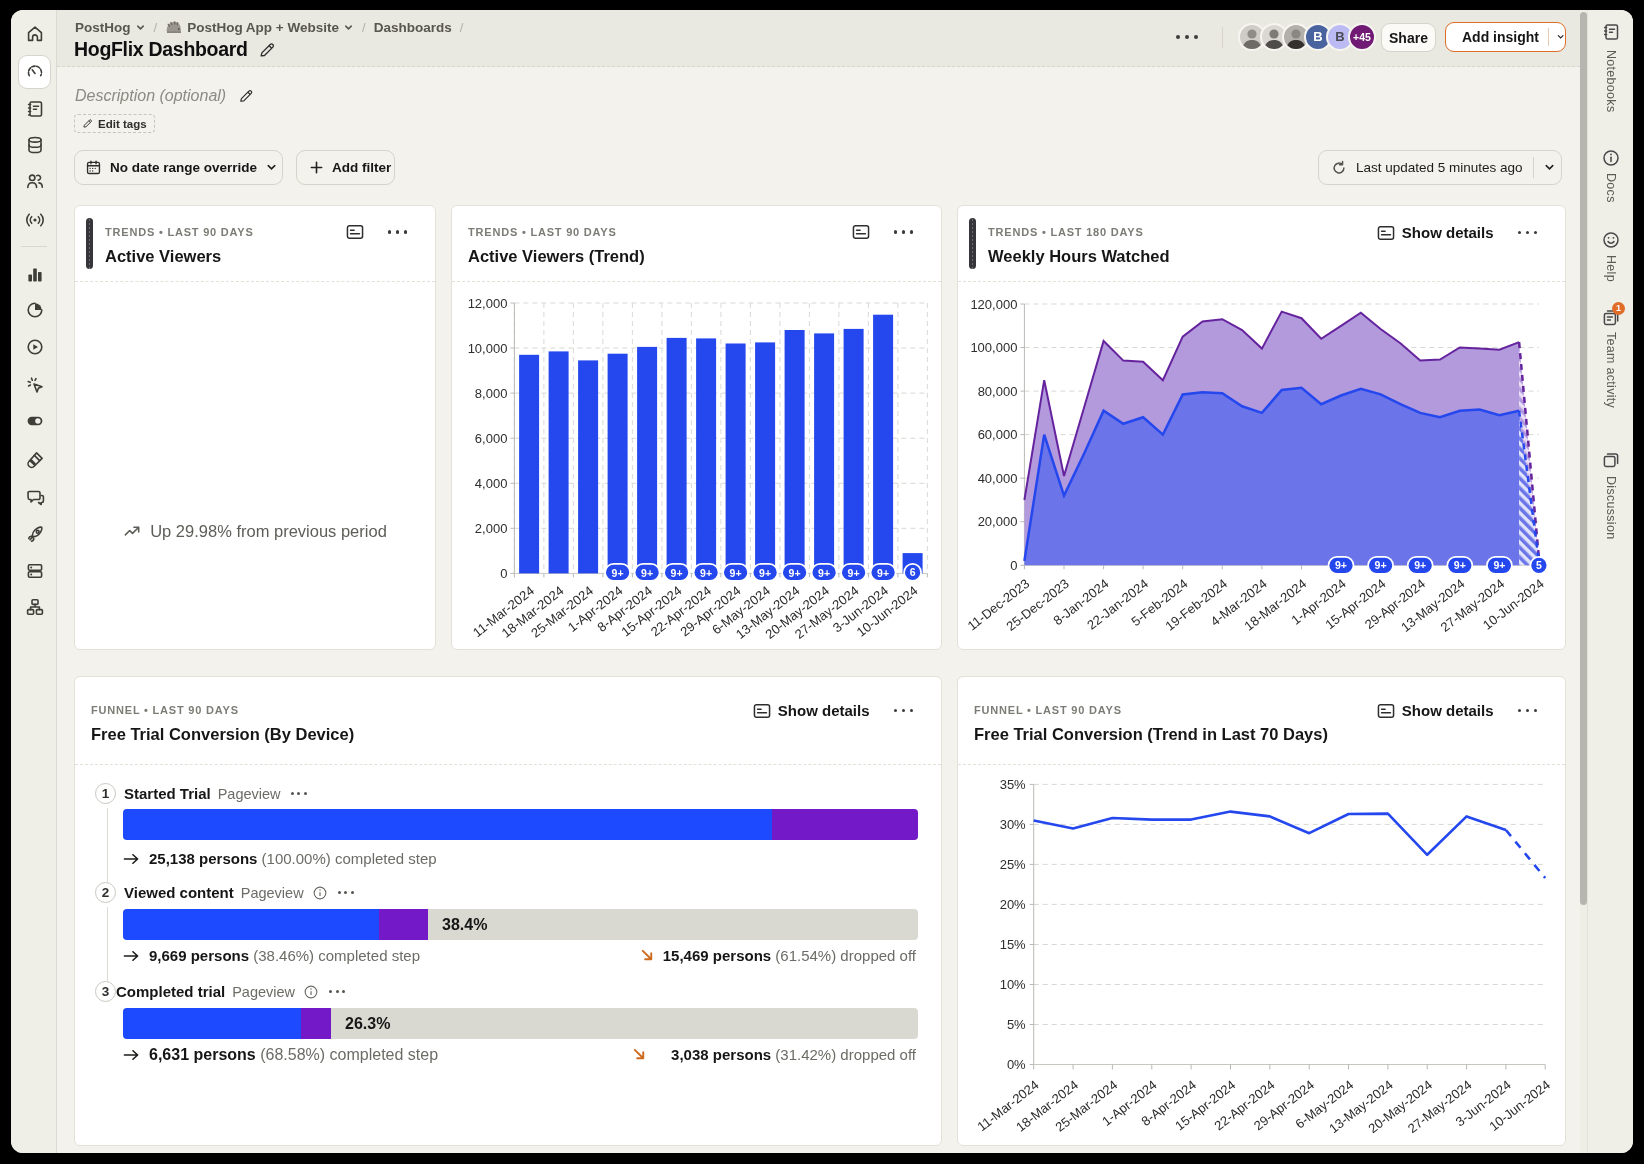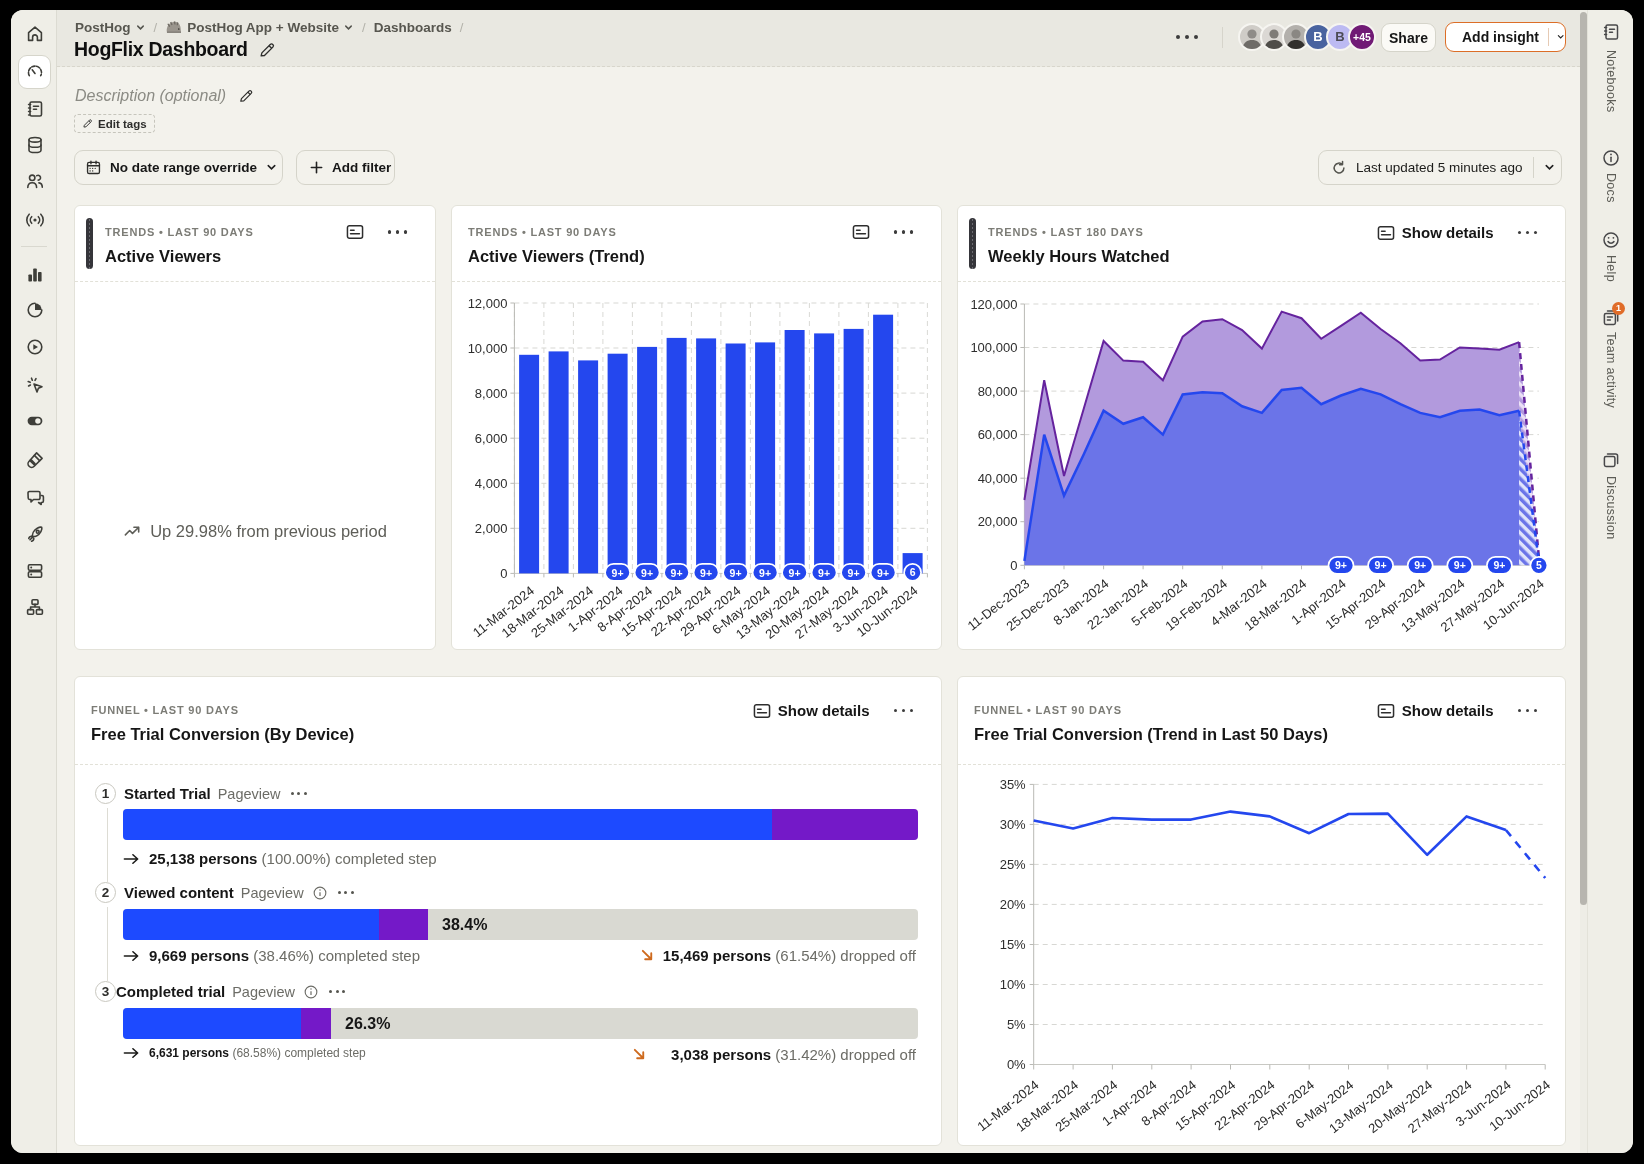--- a/index.html
+++ b/index.html
@@ -567,36 +567,36 @@
           <i style="width:3px;height:3px;border-radius:50%;background:#55554f"></i>
           <i style="width:3px;height:3px;border-radius:50%;background:#55554f"></i>
           <i style="width:3px;height:3px;border-radius:50%;background:#55554f"></i>
         </span>
       </div>
 <div class="abs" style="left:48px;top:331px;width:795px;height:31px;background:#d9d9d2;border-radius:4px;overflow:hidden">
         <div class="abs" style="left:0;top:0;width:178px;height:31px;background:#1d4aff"></div>
         <div class="abs" style="left:178px;top:0;width:30px;height:31px;background:#7419c8"></div>
       </div>
       <div class="abs" style="left:270px;top:338px;font-size:16px;font-weight:700;color:#161616">26.3%</div>
-<div class="abs" style="left:48px;top:369px;display:flex;align-items:center;gap:9px;font-size:12px;color:#6c6c66">
+<div class="abs" style="left:48px;top:369px;display:flex;align-items:center;gap:9px;font-size:16px;color:#6c6c66">
         <svg width="17" height="12" viewBox="0 0 18 12">
           <path d="M1.5 6 H15 M10.5 1.5 L15.5 6 L10.5 10.5" stroke="#1c1c1a" stroke-width="1.7" fill="none" stroke-linecap="round" stroke-linejoin="round"></path>
         </svg>
         <span><b style="color:#161616">6,631 persons</b> (68.58%) completed step</span>
       </div>
 <div class="abs" style="right:25px;top:369px;display:flex;align-items:center;gap:24px;font-size:15px;color:#6c6c66">
         <svg width="15" height="15" viewBox="0 0 16 16">
           <path d="M3 3 L12 12 M12 5.5 V12 H5.5" stroke="#ce6a1e" stroke-width="2" fill="none" stroke-linecap="round" stroke-linejoin="round"></path>
         </svg>
         <span><b style="color:#161616">3,038 persons</b> (31.42%) dropped off</span>
       </div>
 </div>
 <div class="card" style="left:946px;top:666px;width:609px;height:470px">
       <div class="kicker" style="left:16px;top:27px">FUNNEL • LAST 90 DAYS</div>
-      <div class="ctitle" style="left:16px;top:48px">Free Trial Conversion (Trend in Last 50 Days)</div>
+      <div class="ctitle" style="left:16px;top:48px">Free Trial Conversion (Trend in Last 70 Days)</div>
       <div class="csep" style="top:87px"></div>
       <div class="hicons" style="right:28px;top:25px">
         <svg width="18" height="16" viewBox="0 0 20 18">
           <rect x="1.5" y="2" width="17" height="14" rx="2.2" stroke="#2e2e2e" stroke-width="1.7" fill="none"></rect>
           <path d="M5 7 h4 M5 11 h10" stroke="#2e2e2e" stroke-width="1.7" stroke-linecap="round"></path>
         </svg>
         <span class="sdtext">Show details</span>
         <span class="dots3">
           <i></i>
           <i></i>

